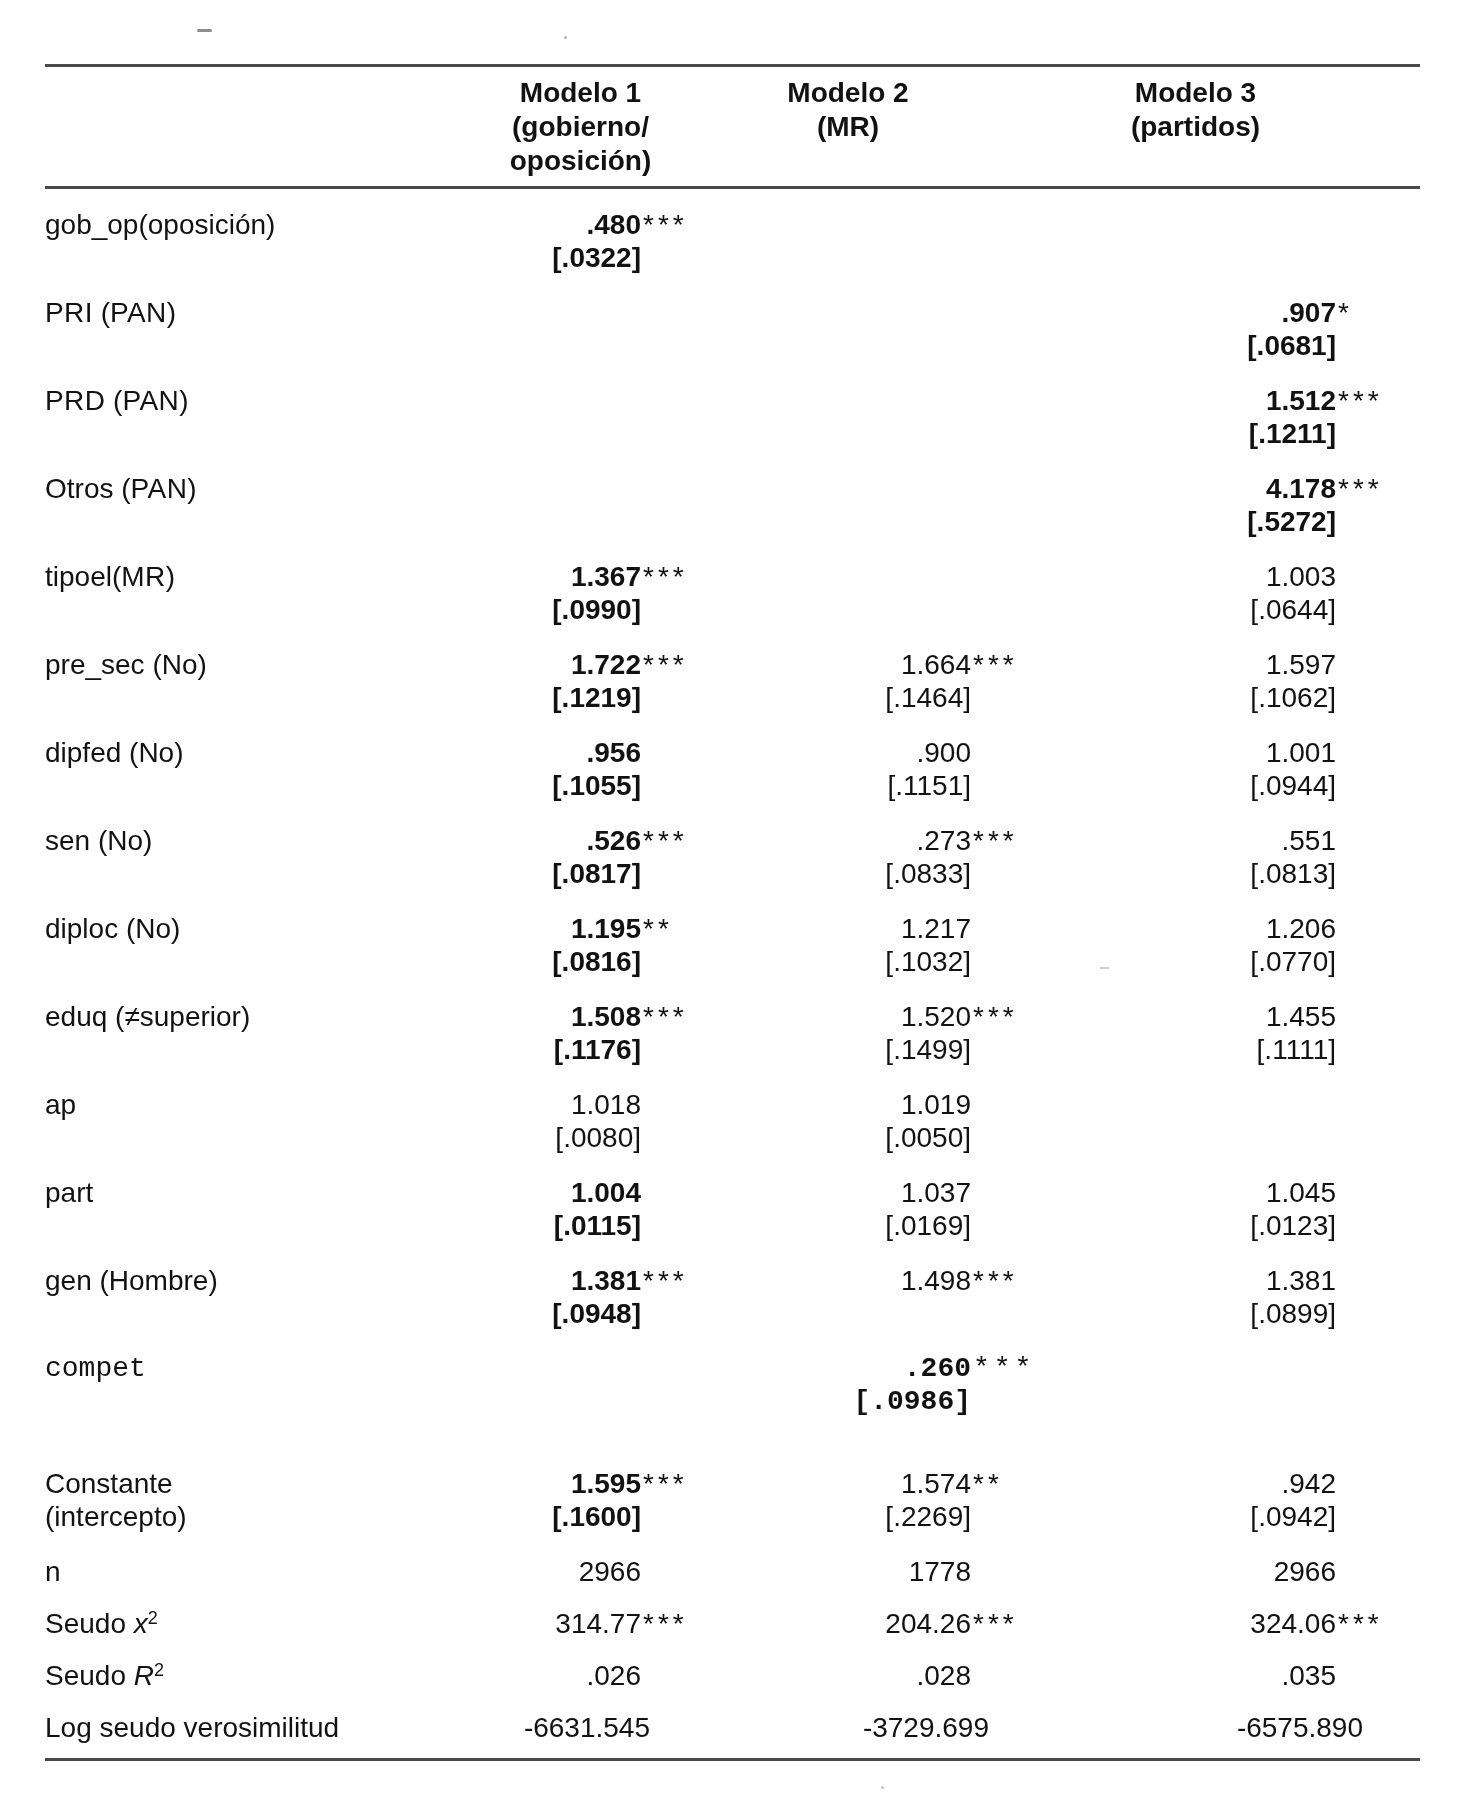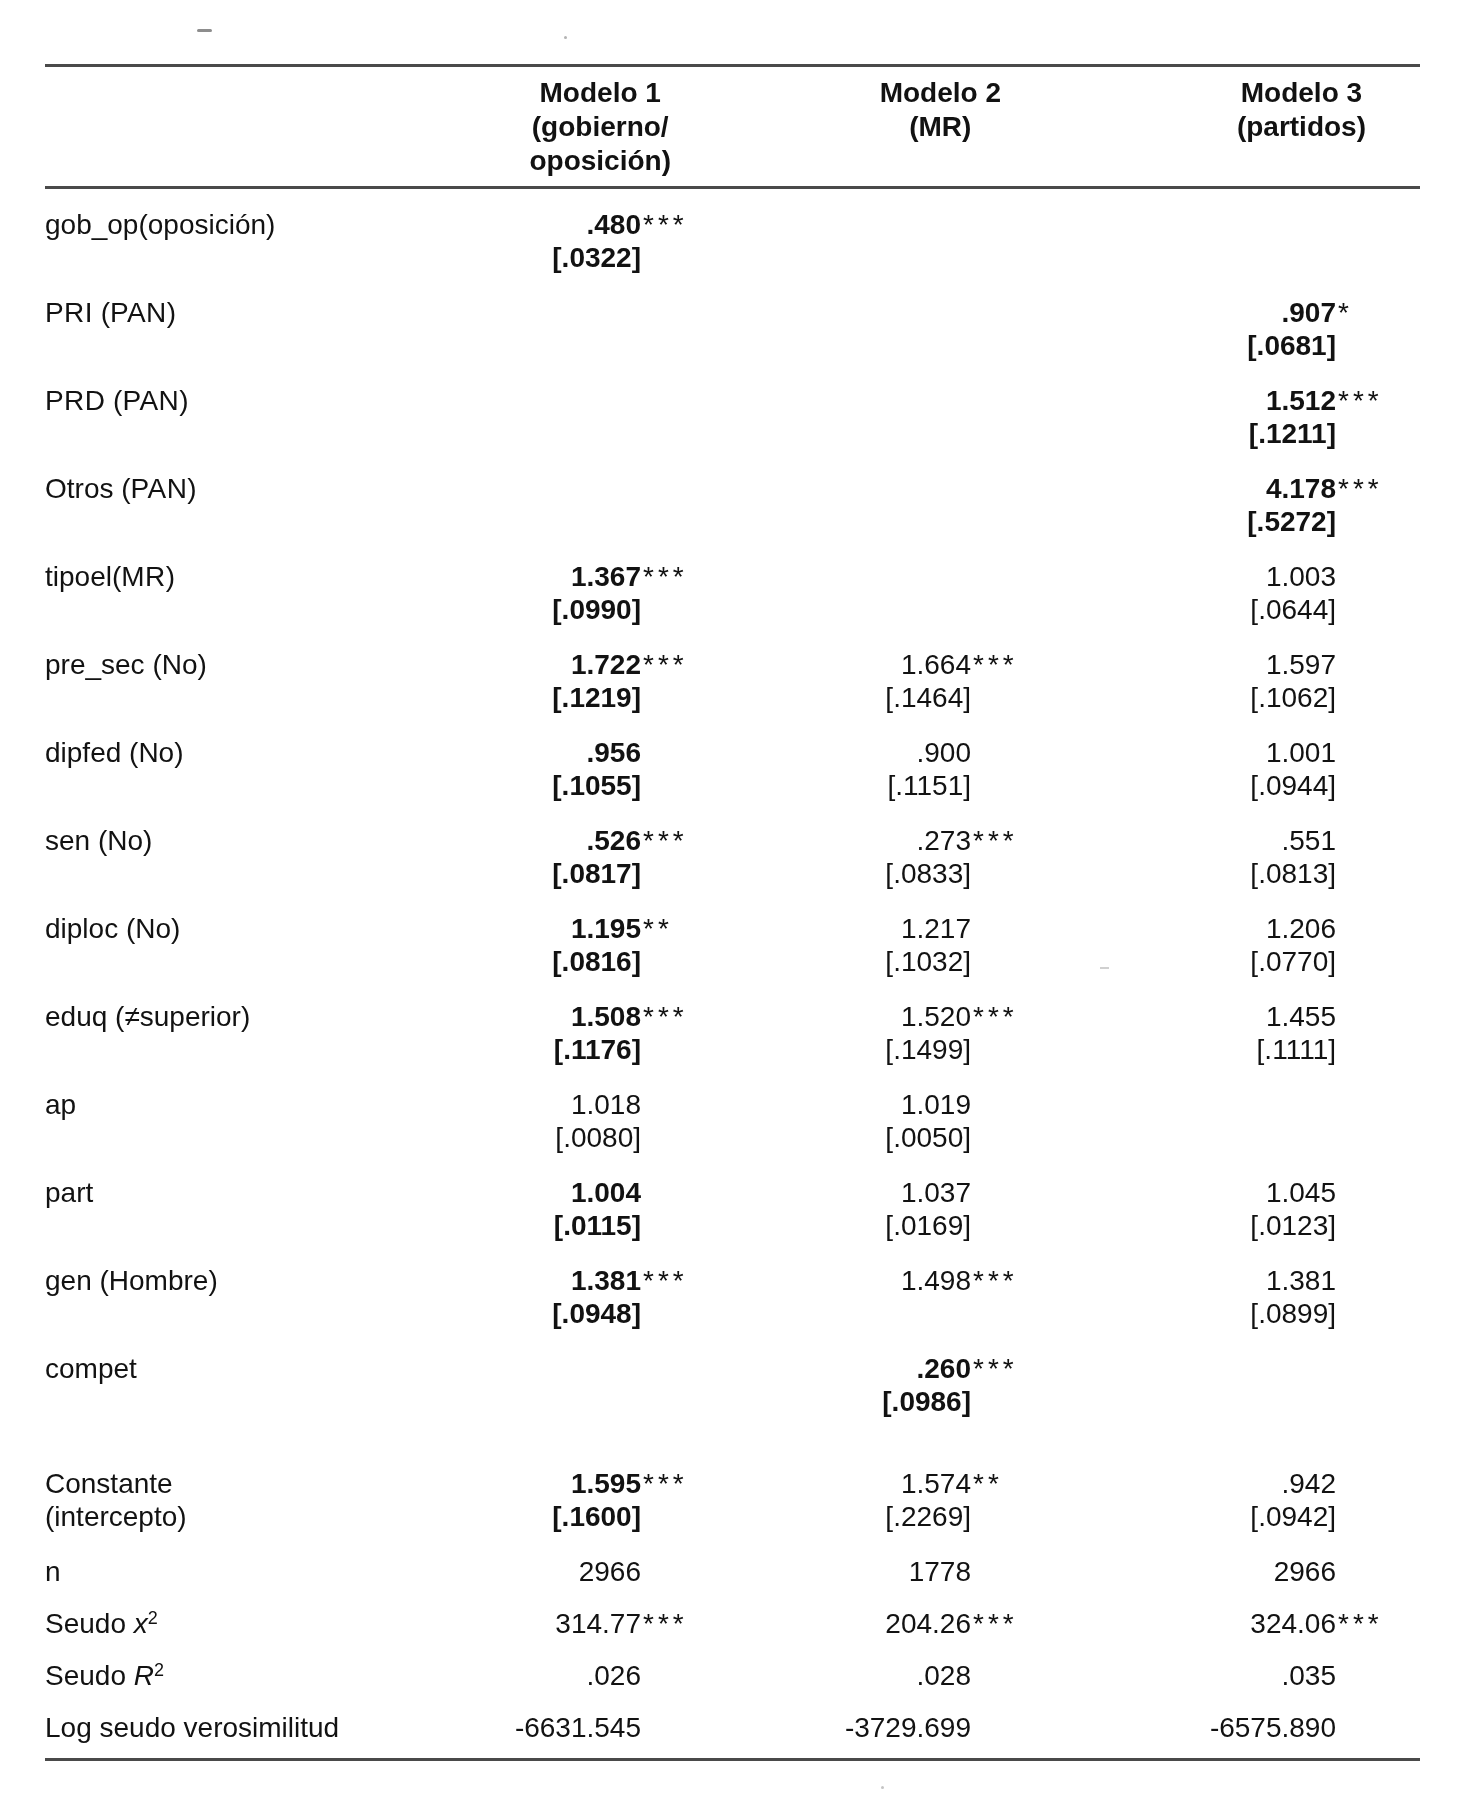--- a/index.html
+++ b/index.html
@@ -10,30 +10,30 @@
   }
   .rule{position:absolute;left:45px;width:1375px;height:3px;background:#4a4a4a;}
   .rule-top{top:64px;}
   .rule-mid{top:186px;}
   .rule-bottom{top:1758px;}
 
   .grid{display:grid;grid-template-columns:445px 205px 330px 365px;}
 
   
   .thead{position:absolute;left:45px;top:76px;width:1345px;}
-  .hcell{display:flex;justify-content:flex-end;padding-right:24px;}
+  .hcell{display:flex;justify-content:center;padding-right:24px;}
   .hblock{text-align:center;font-weight:bold;font-size:28px;line-height:34px;}
 
   
   .tbody{position:absolute;left:45px;top:208px;width:1345px;}
   .row{margin-bottom:22px;}
-  .row.gap-compet{margin-bottom:49px;}
+  .row.gap-compet{margin-bottom:49px;font-family:Liberation Mono, monospace;}
   .row.gap-const{}
   .row.stat{margin-bottom:19px;}
-  .row.last{margin-bottom:6px;}
+  .row.last{margin-bottom:6px;gap:9px;}
 
   .lcell{font-size:28px;line-height:33px;padding-right:8px;}
   .lbl-line{display:block;}
   .sc{font-size:28px;letter-spacing:.4px;}
   .it{font-style:italic;}
   .sup{font-size:18px;vertical-align:9px;line-height:0;}
 
   .cell{display:flex;flex-direction:column;}
   .vline{display:flex;justify-content:flex-end;font-size:28px;line-height:33px;}
   .num{white-space:pre;text-align:right;}

